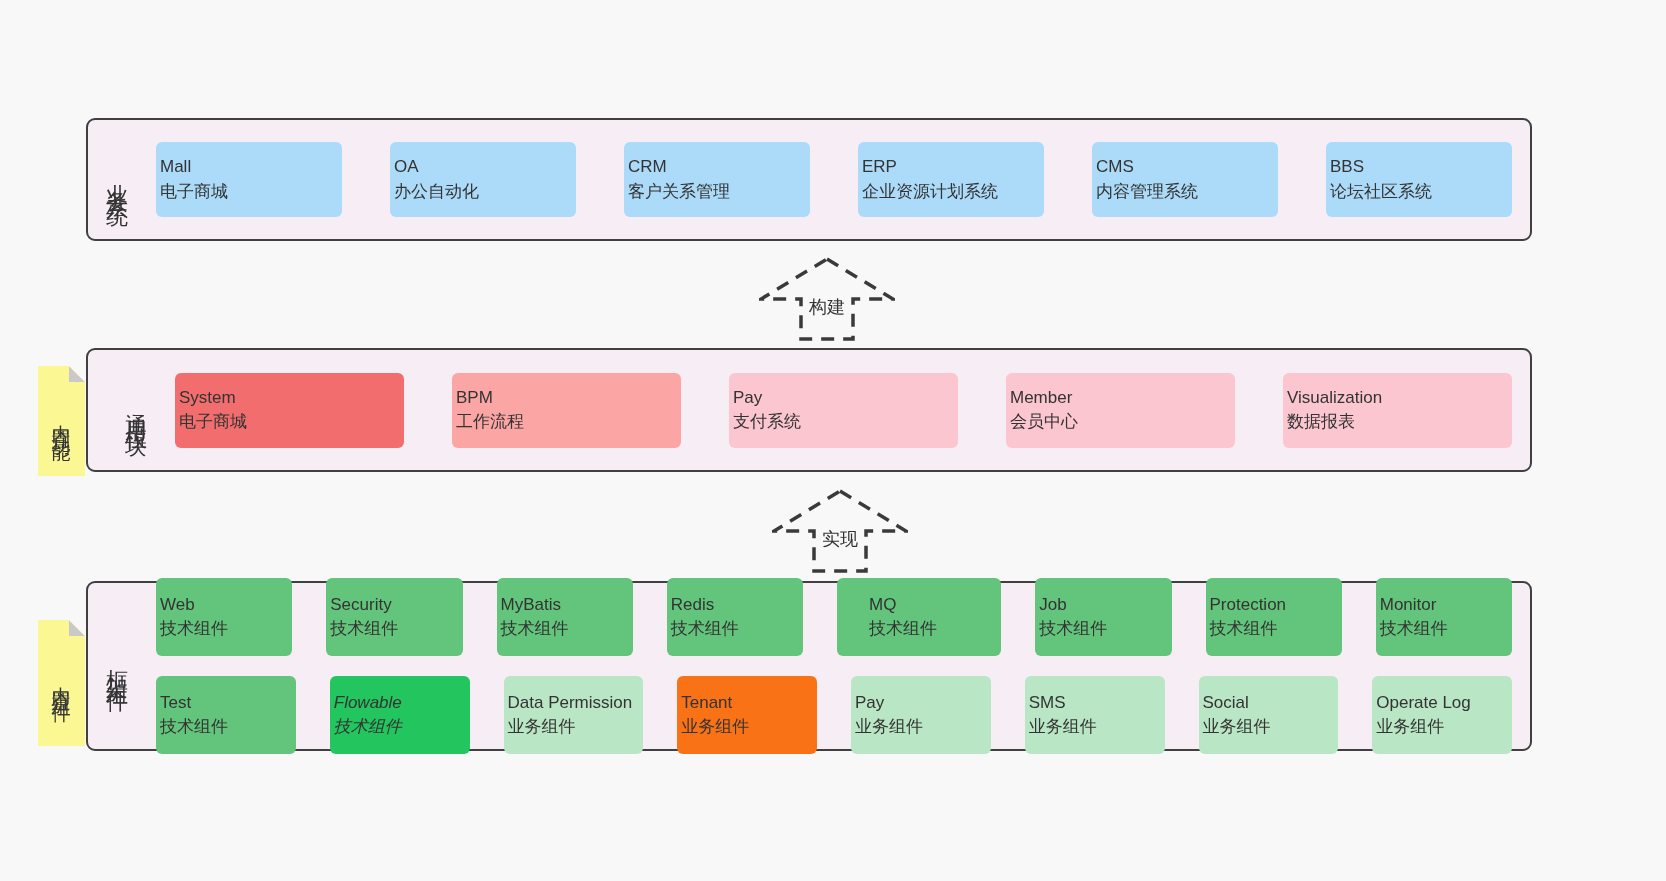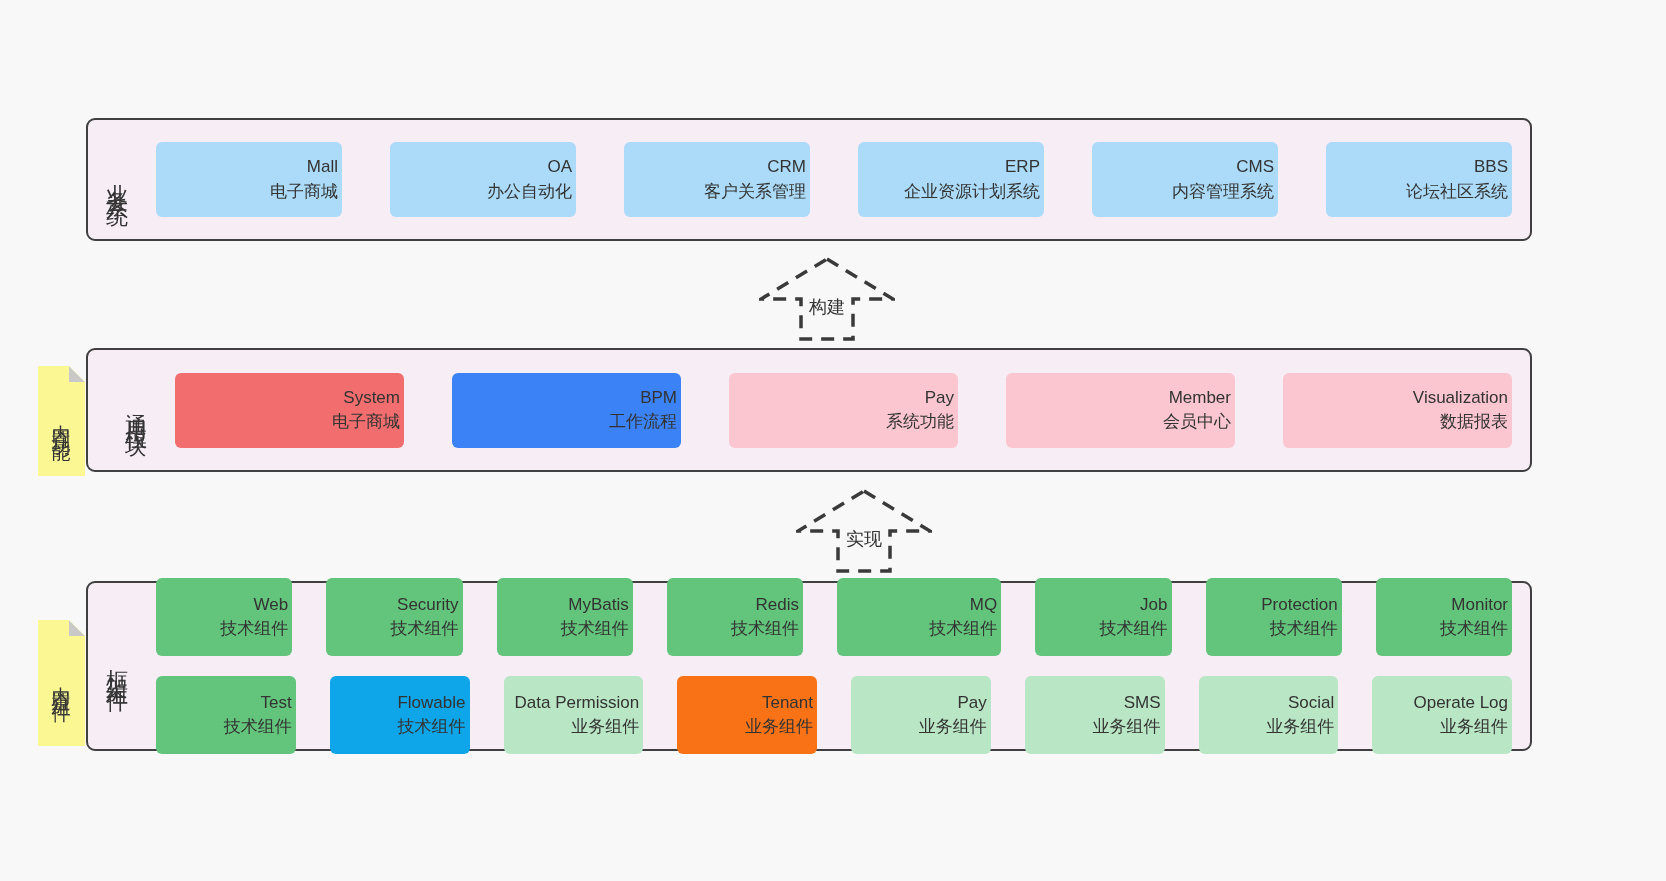--- a/index.html
+++ b/index.html
@@ -29,21 +29,21 @@
     writing-mode:vertical-rl;text-orientation:upright;
     font-size:22px;letter-spacing:7px;line-height:1;
     color:var(--text);margin:0 6px;flex:0 0 auto;
   }
   .band-content{flex:1;display:flex;flex-direction:column;justify-content:center;gap:20px;margin-left:22px;}
   .box-row{display:flex;gap:48px;}
   .band-components .box-row{gap:34px;}
 
   .box{
     flex:1;min-width:0;border-radius:6px;
-    display:flex;flex-direction:column;align-items:flex-end;justify-content:center;
+    display:flex;flex-direction:column;align-items:flex-start;justify-content:center;
     text-align:center;font-size:17px;line-height:1.42;color:var(--text);
     padding:6px 4px;
   }
   .band-business .box,.band-modules .box{min-height:75px;}
   .band-components .box{min-height:78px;}
 
   .sticky{
     position:absolute;width:47px;
     background:var(--sticky-yellow);
     clip-path:polygon(0 0, calc(100% - 16px) 0, 100% 16px, 100% 100%, 0 100%);
@@ -56,21 +56,21 @@
   }
   .sticky-modules{left:38px;top:366px;height:110px;}
   .sticky-components{left:38px;top:620px;height:126px;}
   .sticky-text{
     writing-mode:vertical-rl;text-orientation:upright;
     font-size:19px;letter-spacing:6px;line-height:1;color:var(--text);
   }
 
   .arrow{position:absolute;width:136px;height:84px;}
   .arrow-build{left:759px;top:257px;}
-  .arrow-implement{left:796px;top:489px;}
+  .arrow-implement{left:772px;top:489px;}
   .arrow svg{display:block;width:100%;height:100%;}
   .arrow-label{
     position:absolute;left:50%;top:37px;transform:translateX(-50%);
     background:var(--page-bg);padding:1px 4px;font-size:18px;color:var(--text);
     white-space:nowrap;
   }
 </style>
 </head>
 <body>
 
@@ -120,27 +120,27 @@
   </div>
 
   <section class="band band-modules">
     <div class="band-label">通用模块</div>
     <div class="band-content">
         <div class="box-row">
           <div class="box" style="background: rgb(242, 110, 110);">
             <div>System</div>
             <div>电子商城</div>
           </div>
-          <div class="box" style="background: #3b82f6;">
+          <div class="box" style="background: #fca5a5;">
             <div>BPM</div>
             <div>工作流程</div>
           </div>
           <div class="box" style="background: rgb(251, 198, 207);">
             <div>Pay</div>
-            <div>系统功能</div>
+            <div>支付系统</div>
           </div>
           <div class="box" style="background: rgb(251, 198, 207);">
             <div>Member</div>
             <div>会员中心</div>
           </div>
           <div class="box" style="background: rgb(251, 198, 207);">
             <div>Visualization</div>
             <div>数据报表</div>
           </div>
         </div>
@@ -193,21 +193,21 @@
           <div class="box" style="background: rgb(98, 197, 123);">
             <div>Monitor</div>
             <div>技术组件</div>
           </div>
         </div>
         <div class="box-row">
           <div class="box" style="background: rgb(98, 197, 123);">
             <div>Test</div>
             <div>技术组件</div>
           </div>
-          <div class="box" style="background: #0ea5e9;">
+          <div class="box" style="background: #22c55e; font-style: italic;">
             <div>Flowable</div>
             <div>技术组件</div>
           </div>
           <div class="box" style="background: rgb(185, 230, 197);">
             <div>Data Permission</div>
             <div>业务组件</div>
           </div>
           <div class="box" style="background: #f97316;">
             <div>Tenant</div>
             <div>业务组件</div>

